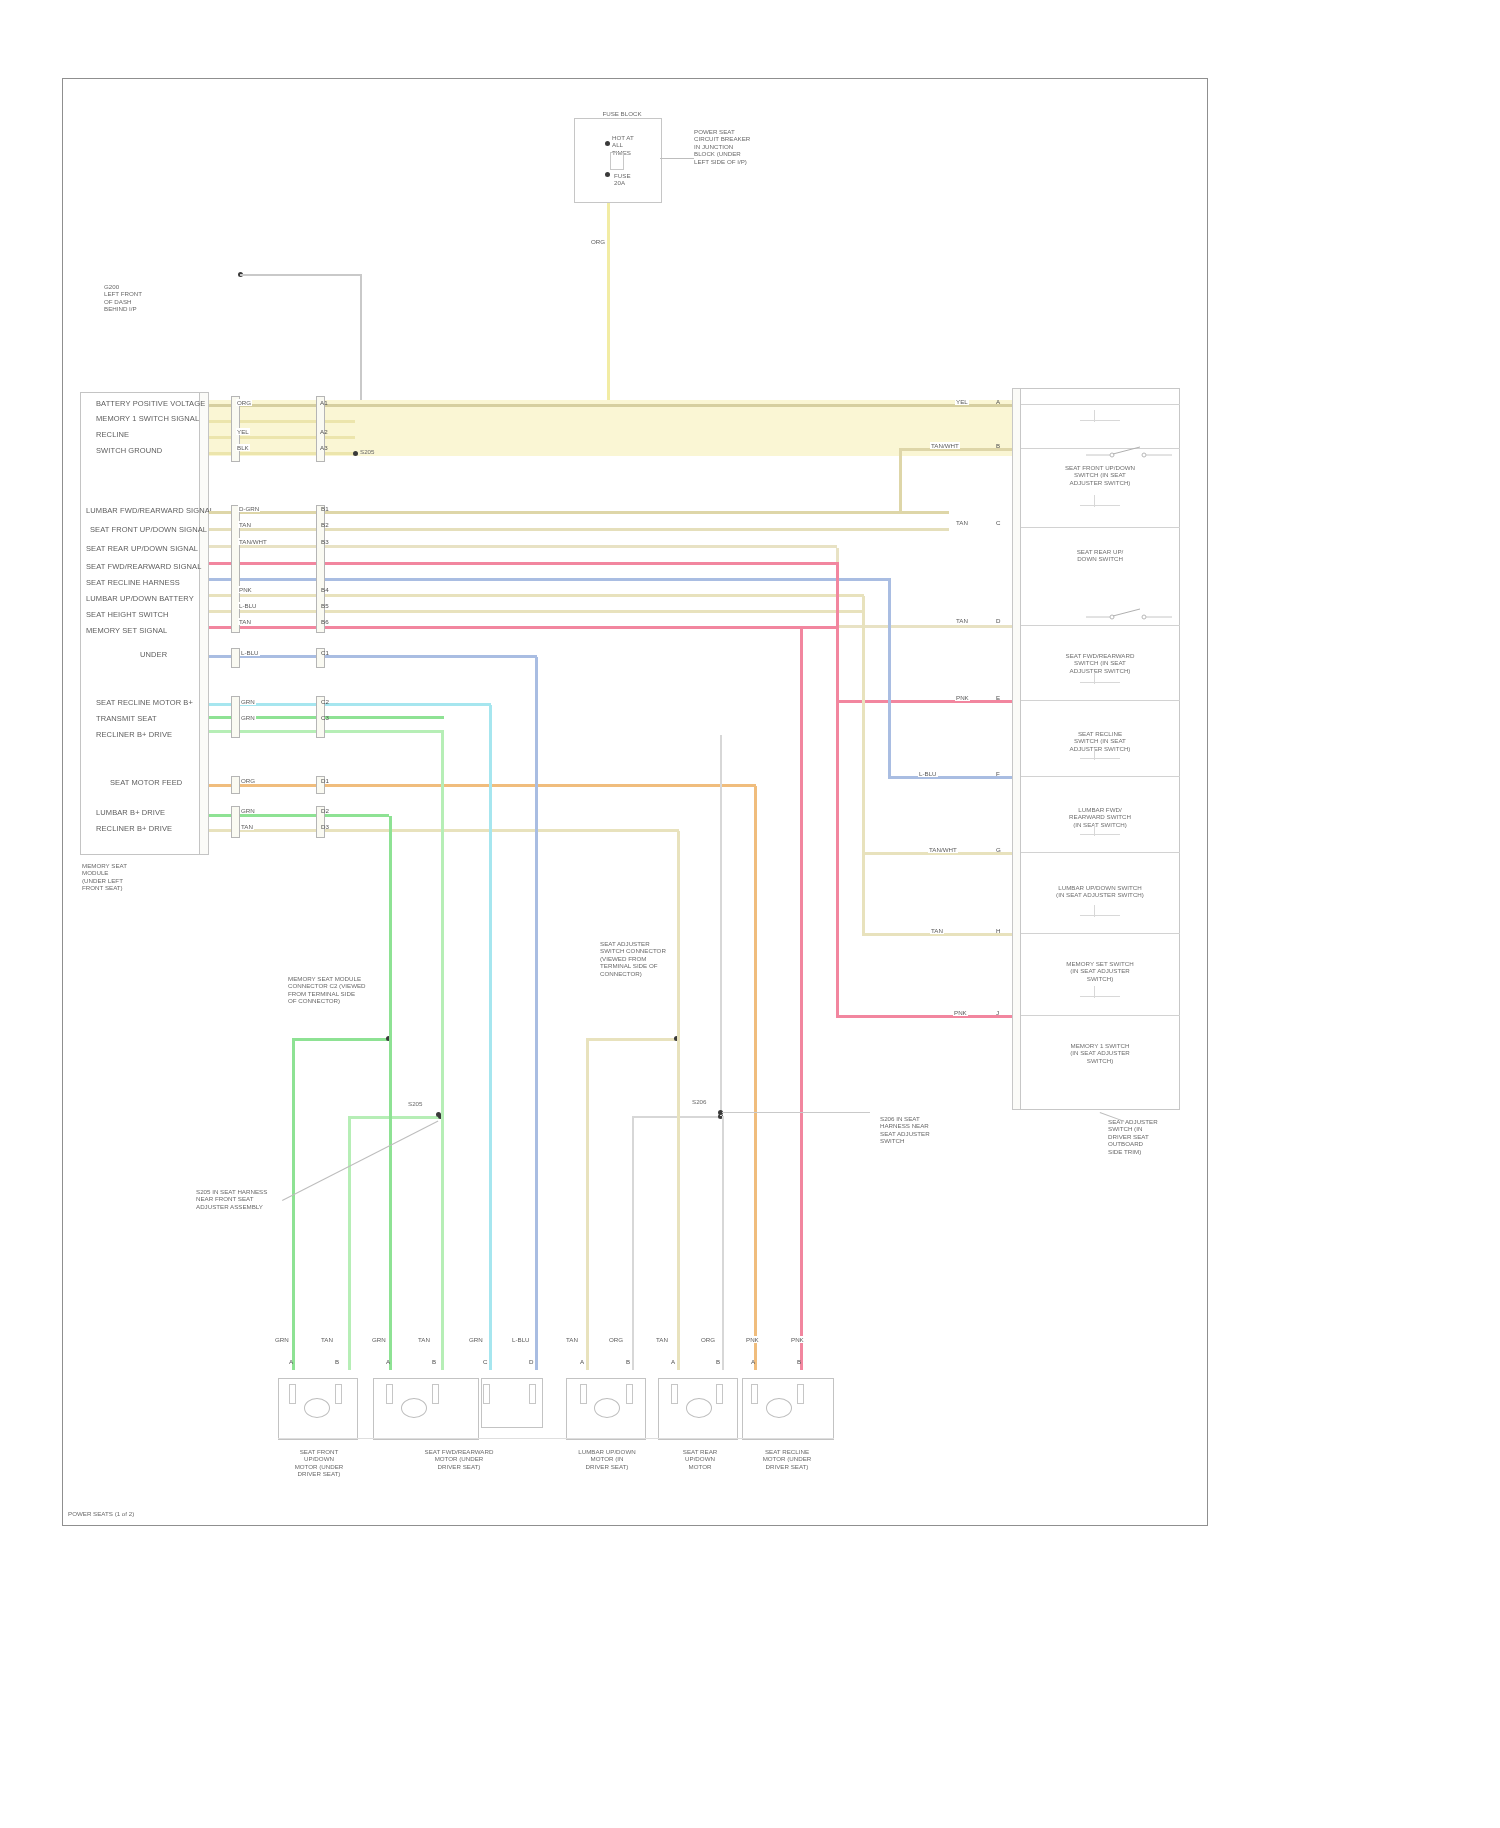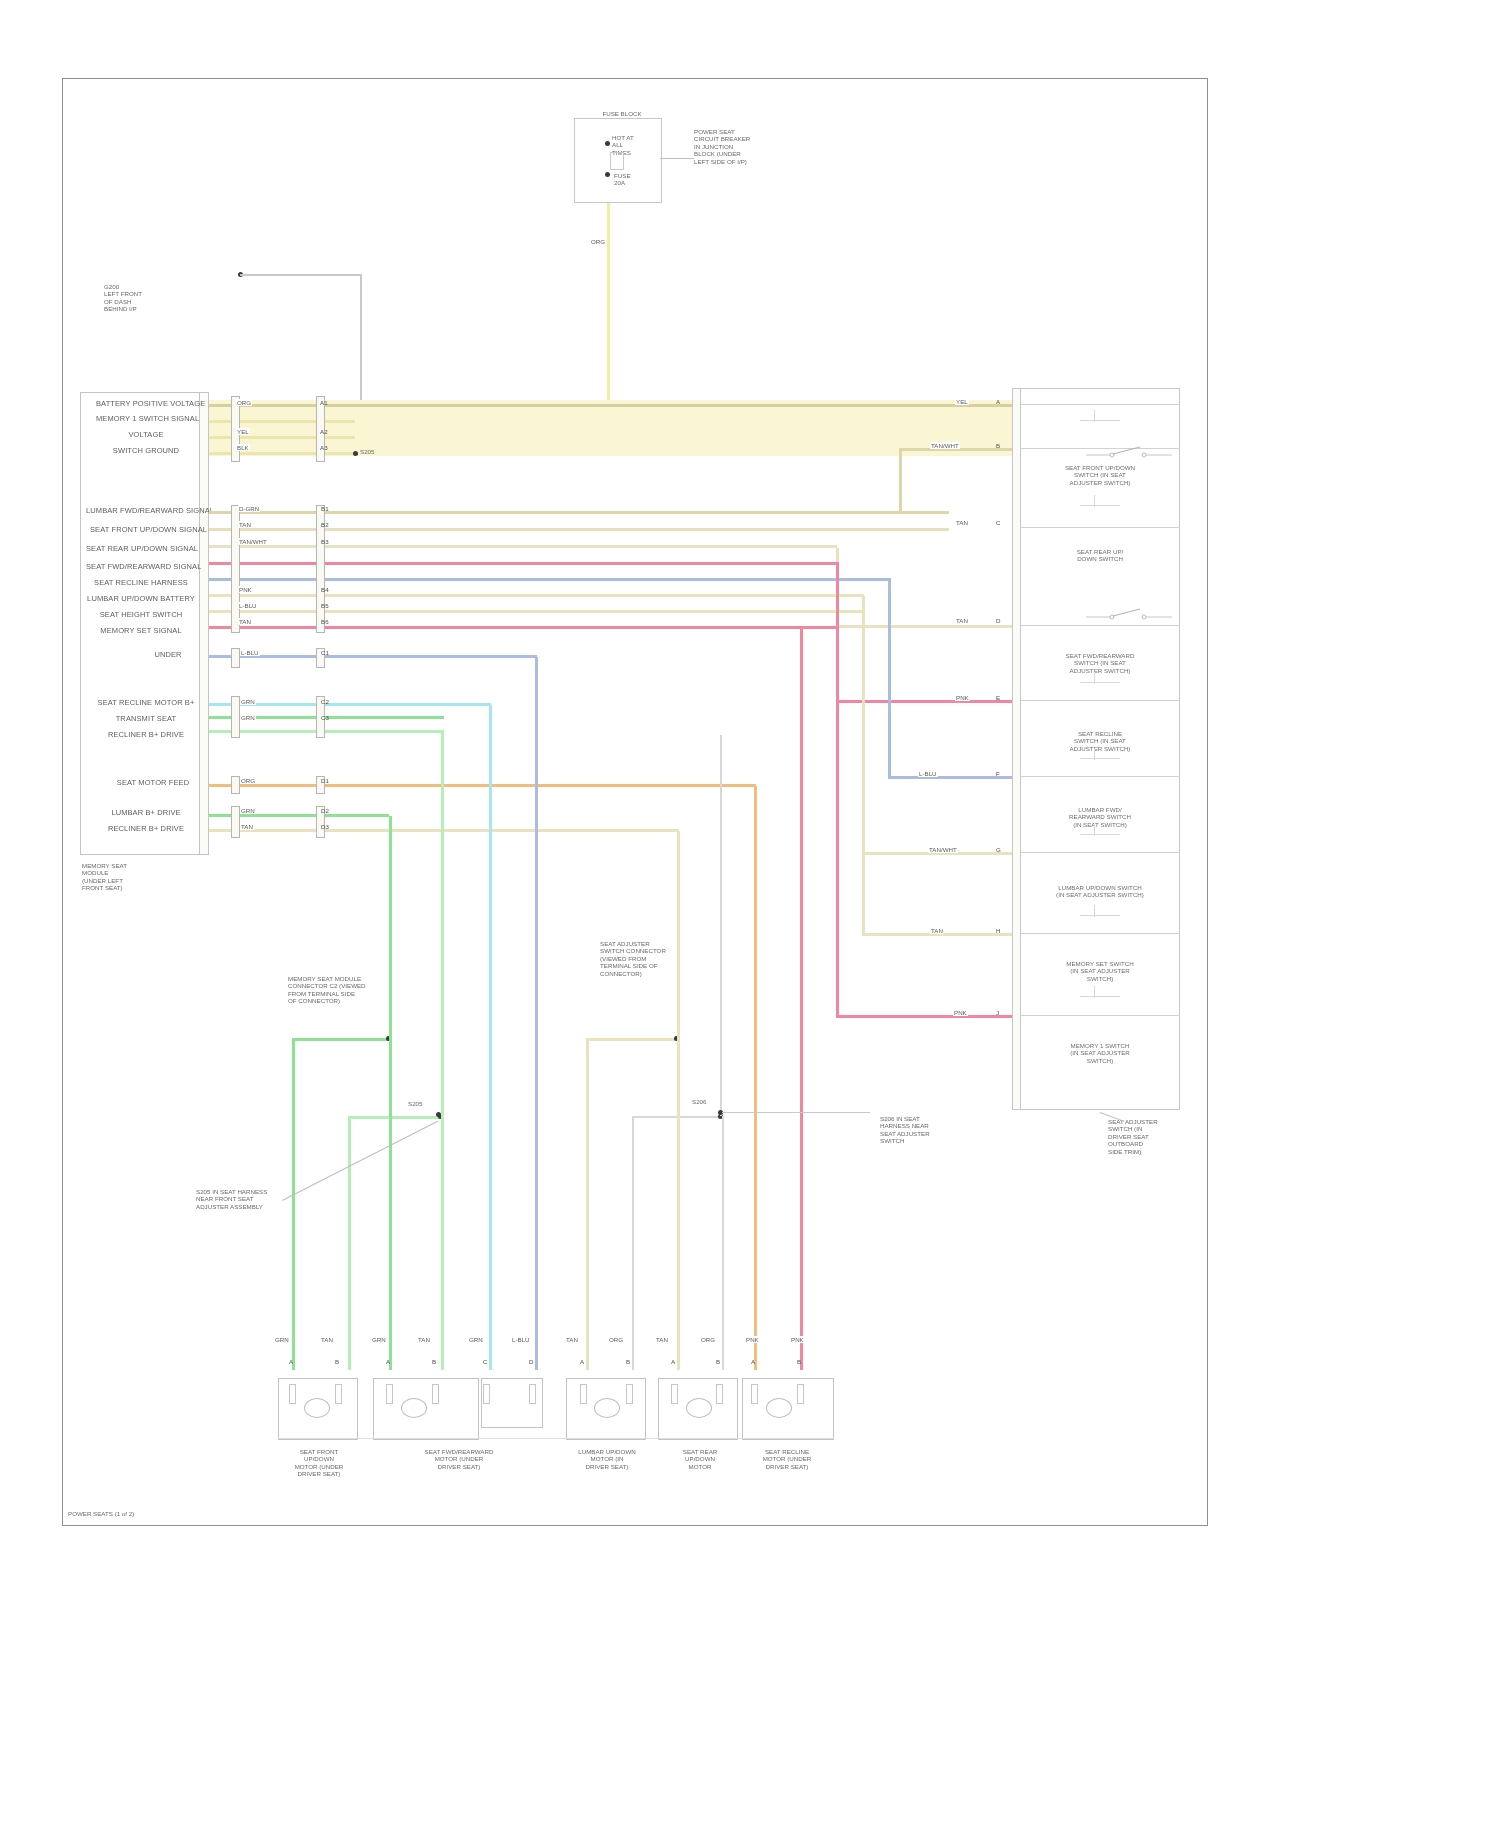--- a/index.html
+++ b/index.html
@@ -6,21 +6,21 @@
   body{font-family:"Liberation Sans",sans-serif;}
   #sheet{position:relative;width:1500px;height:1828px;background:#ffffff;overflow:hidden;}
 
   
   .box{position:absolute;border:1px solid #b9b9b9;background:transparent;box-sizing:border-box;}
   .frame{position:absolute;border:1px solid #9a9a9a;box-sizing:border-box;background:#fff;}
   .wire{position:absolute;}
   .h{height:3px;}
   .v{width:3px;}
   .lbl{position:absolute;color:#5d5d5d;font-size:7.5px;line-height:9px;letter-spacing:.1px;white-space:pre;}
-  .lbl.r{text-align:center;}
+  .lbl.r{text-align:left;}
   .tiny{font-size:6.2px;line-height:7.4px;color:#6a6a6a;white-space:pre;position:absolute;}
   .wl{position:absolute;font-size:6.2px;line-height:7px;color:#5b5b5b;white-space:nowrap;background:#ffffff;padding:0 1px;}
   .pin{position:absolute;font-size:6.2px;color:#4f4f4f;}
   .dot{position:absolute;width:5px;height:5px;border-radius:50%;background:#3a3a3a;}
   .cterm{position:absolute;width:9px;height:18px;border:1px solid #b5b5b5;background:#fafaf2;box-sizing:border-box;}
   .motor{position:absolute;border:1px solid #c3c3c3;box-sizing:border-box;background:#fff;}
   .mcirc{position:absolute;border:1px solid #bdbdbd;border-radius:50%;background:#fff;}
   .res{position:absolute;border:1px solid #c6c6c6;background:#fff;box-sizing:border-box;}
   .sw{position:absolute;}
   .leader{position:absolute;background:#bdbdbd;height:1px;transform-origin:0 0;}
@@ -68,21 +68,21 @@
 
   <div class="tiny" style="left:82px;top:862px;">MEMORY SEAT
 MODULE
 (UNDER LEFT
 FRONT SEAT)</div>
 
   <div class="wire" style="left:209px;top:400px;width:803px;height:56px;background:#faf6d4;"></div>
 
   <div class="lbl r" style="left:96px;top:399px;width:100px;">BATTERY POSITIVE VOLTAGE</div>
   <div class="lbl r" style="left:96px;top:414px;width:100px;">MEMORY 1 SWITCH SIGNAL</div>
-  <div class="lbl r" style="left:96px;top:430px;width:100px;">VOLTAGE</div>
+  <div class="lbl r" style="left:96px;top:430px;width:100px;">RECLINE</div>
   <div class="lbl r" style="left:96px;top:446px;width:100px;">SWITCH GROUND</div>
 
   <div class="wire h" style="left:209px;top:404px;width:803px;background:#d6cfa0;"></div>
   <div class="wire h" style="left:209px;top:420px;width:146px;background:#ece5ac;"></div>
   <div class="wire h" style="left:209px;top:436px;width:146px;background:#ece5ac;"></div>
   <div class="wire h" style="left:209px;top:452px;width:146px;background:#ece5ac;"></div>
 
   <div class="cterm" style="left:231px;top:396px;height:66px;"></div>
   <div class="cterm" style="left:316px;top:396px;height:66px;"></div>
 

